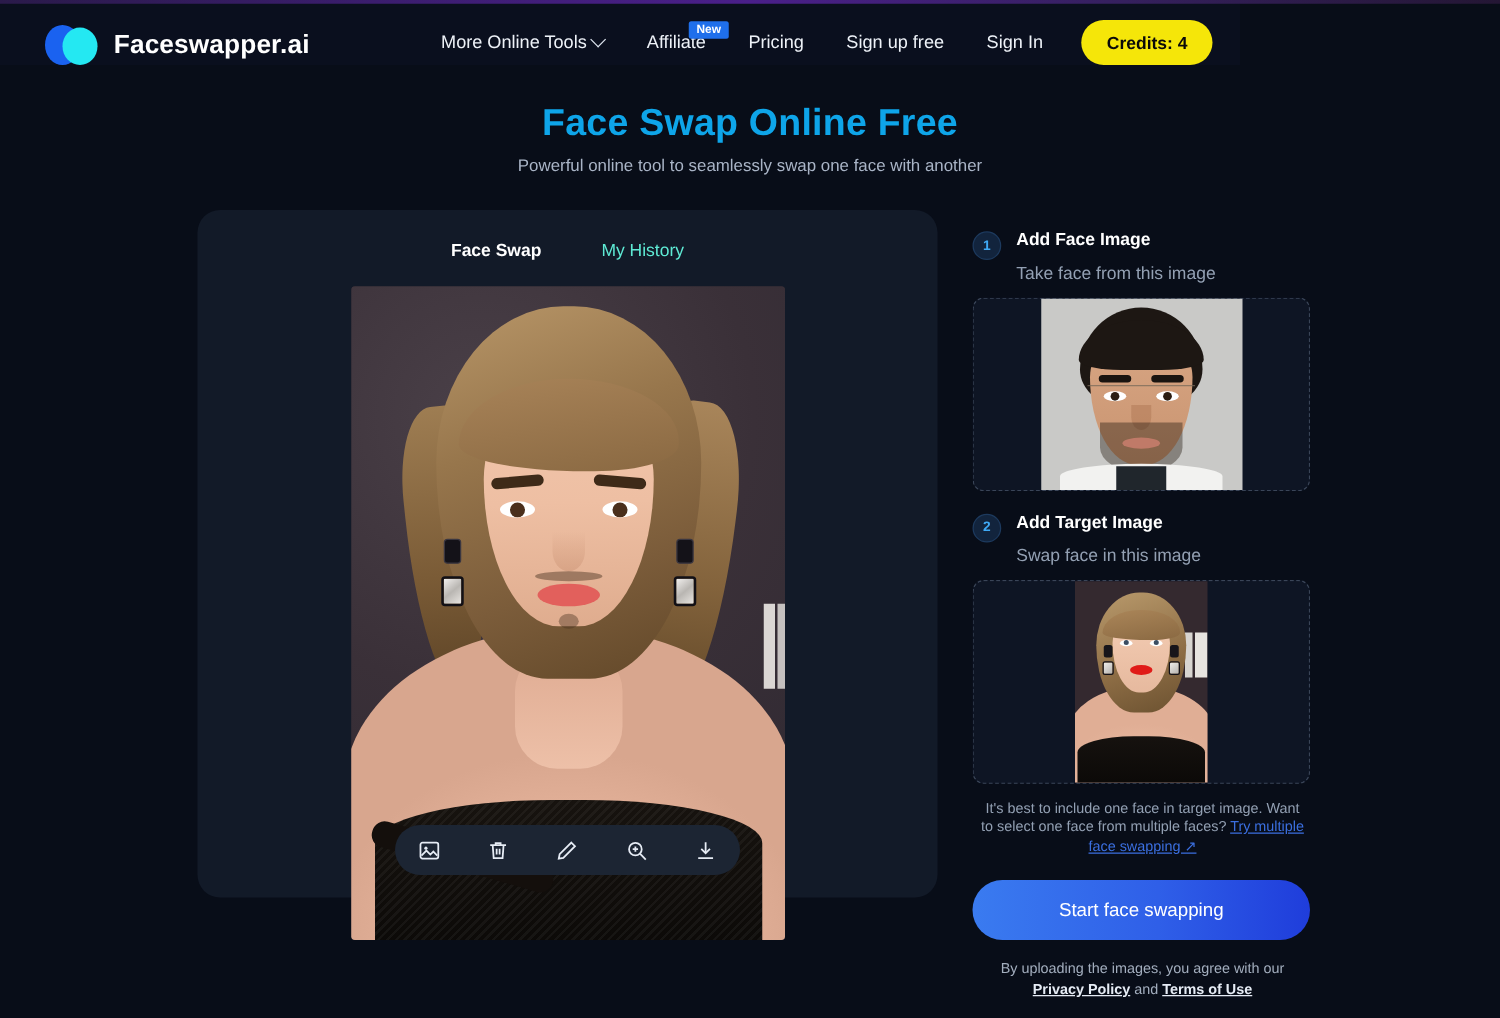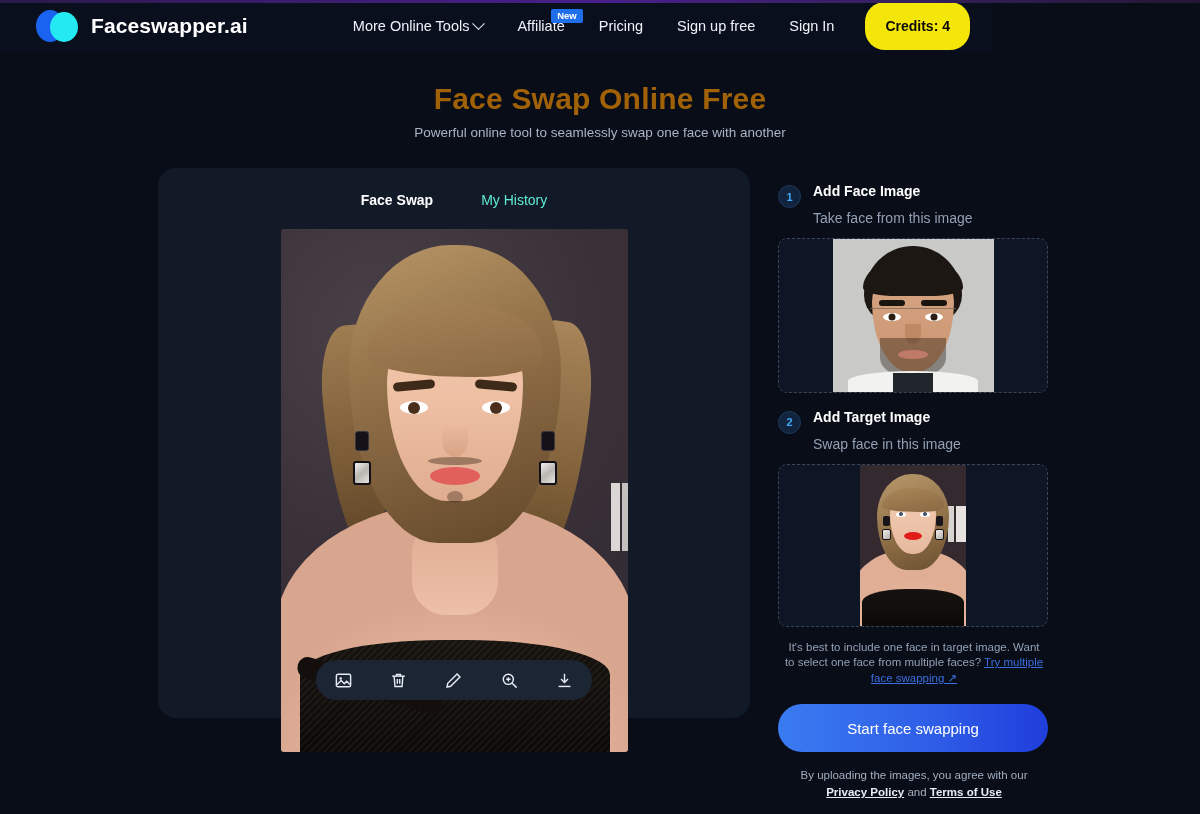--- a/index.html
+++ b/index.html
@@ -28,21 +28,21 @@
   }
 
   
   .header {
     position: absolute;
     top: 0; left: 0;
     width: 992px;
     height: 52px;
     background: #0a0f1e;
     display: flex;
-    align-items: center;
+    align-items: flex-end;
     z-index: 30;
   }
 
   .brand {
     display: flex;
     align-items: center;
     margin-left: 36px;
     gap: 11px;
     cursor: pointer;
   }
@@ -116,38 +116,38 @@
     line-height: 1;
   }
 
   .credits-btn {
     background: #f5e609;
     color: #0a0a0a;
     font-size: 14px;
     font-weight: bold;
     border: none;
     border-radius: 20px;
-    padding: 16px 20px;
+    padding: 10px 20px;
     margin-left: 14px;
     cursor: pointer;
     white-space: nowrap;
     font-family: "Liberation Sans", sans-serif;
   }
 
   
   .hero {
     position: absolute;
     top: 82px; left: 0;
     width: 1200px;
     text-align: center;
   }
   .hero-title {
     font-size: 30px;
     font-weight: bold;
-    color: #a16207;
+    color: #0ea5e9;
     letter-spacing: 0.2px;
   }
   .hero-sub {
     margin-top: 9px;
     font-size: 13.5px;
     color: #a9b4c6;
   }
 
   
   .card {

